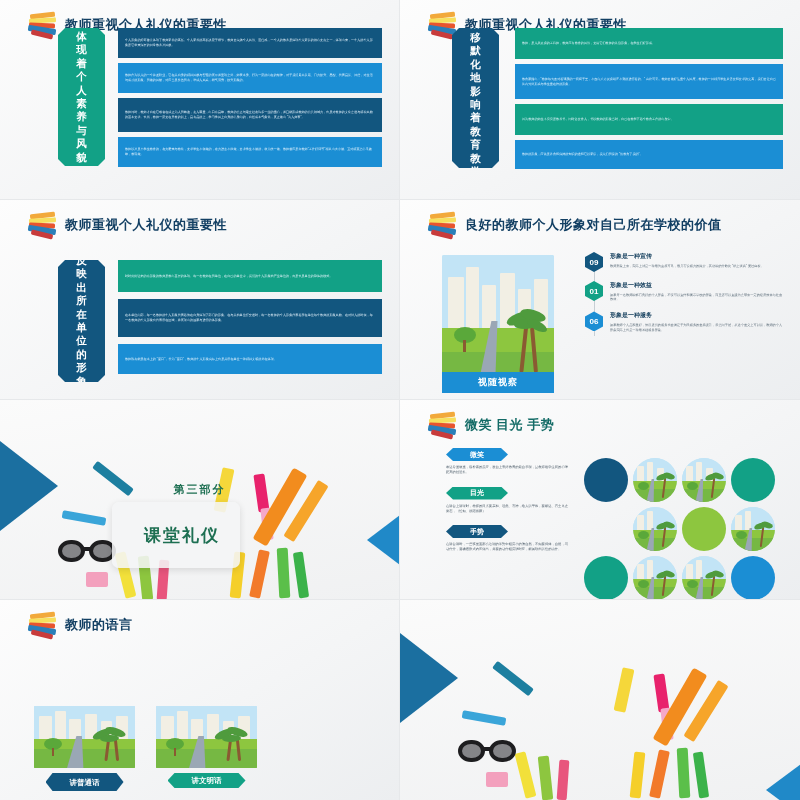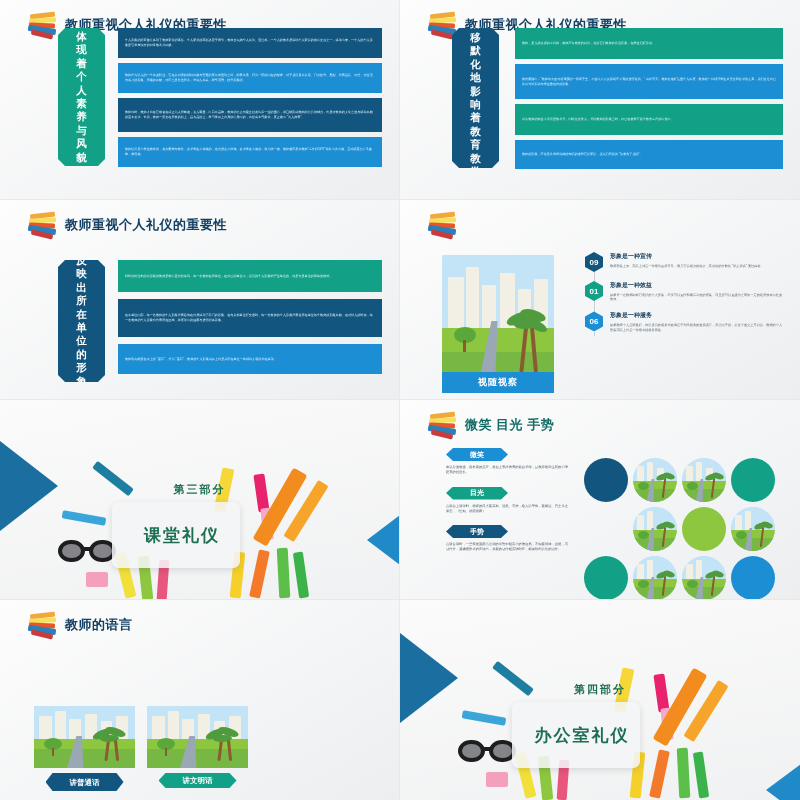--- a/index.html
+++ b/index.html
@@ -136,21 +136,21 @@
     border-radius: 13px/11px; background: rgba(40,40,45,.55);
   }
   .glasses .lens.r { left: 31px; }
   .glasses .bridge { position: absolute; left: 25px; top: 7px; width: 8px; height: 4px; background: #1d1d1f; }
 
   
   .cgrid { position: absolute; display: grid; gap: 5px; }
   .circ { border-radius: 50%; overflow: hidden; position: relative; }
 
   
-  .prow { position: absolute; display: flex; gap: 12px; justify-content: flex-end; }
+  .prow { position: absolute; display: flex; gap: 21px; justify-content: flex-end; }
   .pcell { display: flex; flex-direction: column; align-items: center; gap: 5px; }
 </style>
 </head>
 <body>
 
 <div class="grid">
 
   <div class="slide">
     <div class="hdr">
       <span class="books">
@@ -240,20 +240,21 @@
 
   <div class="slide right">
     <div class="hdr">
       <span class="books">
         <i class="b1"></i>
           <i class="b2"></i>
           <i class="b3"></i>
           <i class="b4"></i>
           <i class="b5"></i>
       </span>
+      <span class="hdr-title">良好的教师个人形象对自己所在学校的价值</span>
     </div>
 
     <div class="pic" style="position:absolute; left:42px; top:55px; width:112px; height:138px; border-radius:2px;">
       <div class="sky"></div>
       <div class="bldg" style="left:6px;  top:22px; width:16px; height:52px;"></div>
       <div class="bldg" style="left:24px; top:12px; width:13px; height:62px;"></div>
       <div class="bldg" style="left:40px; top:30px; width:14px; height:44px;"></div>
       <div class="bldg" style="left:58px; top:18px; width:15px; height:56px;"></div>
       <div class="bldg" style="left:76px; top:34px; width:13px; height:40px;"></div>
       <div class="bldg" style="left:92px; top:24px; width:14px; height:50px;"></div>
@@ -539,19 +540,15 @@
       <i style="left:254px;top:150px; width:11px; height:48px; background:#f27a2a; transform:rotate(12deg);"></i>
       <i style="left:278px;top:148px; width:11px; height:50px; background:#5bbf4a; transform:rotate(-3deg);"></i>
       <i style="left:296px;top:152px; width:10px; height:46px; background:#3bb24a; transform:rotate(-8deg);"></i>
       <i style="left:86px; top:172px; width:22px; height:15px; background:#f3a0bd; border-radius:2px;"></i>
     </div>
     <div class="glasses">
       <div class="lens"></div>
         <div class="bridge"></div>
         <div class="lens r"></div>
     </div>
-    <div class="cover-sub">第四部分</div>
-    <div class="cover-card">
-      <span class="cover-main">办公室礼仪</span>
-    </div>
   </div>
 
 </div>
 
 </body></html>

